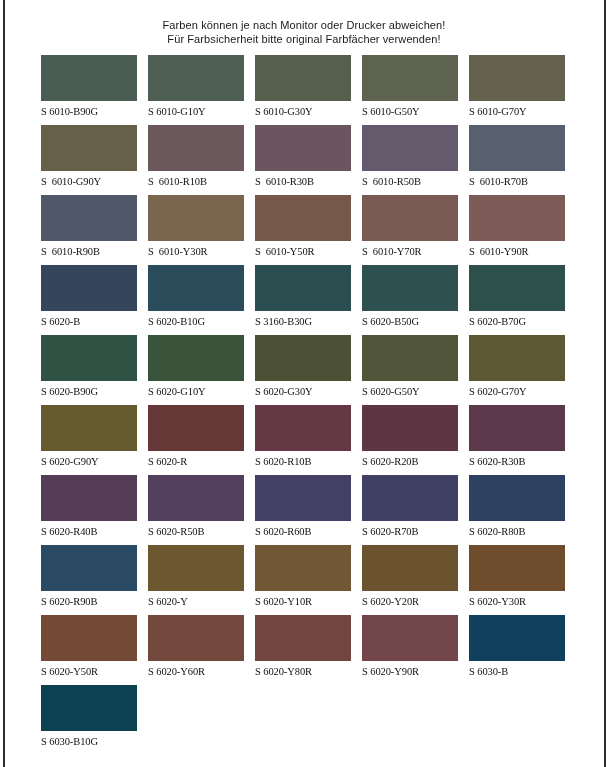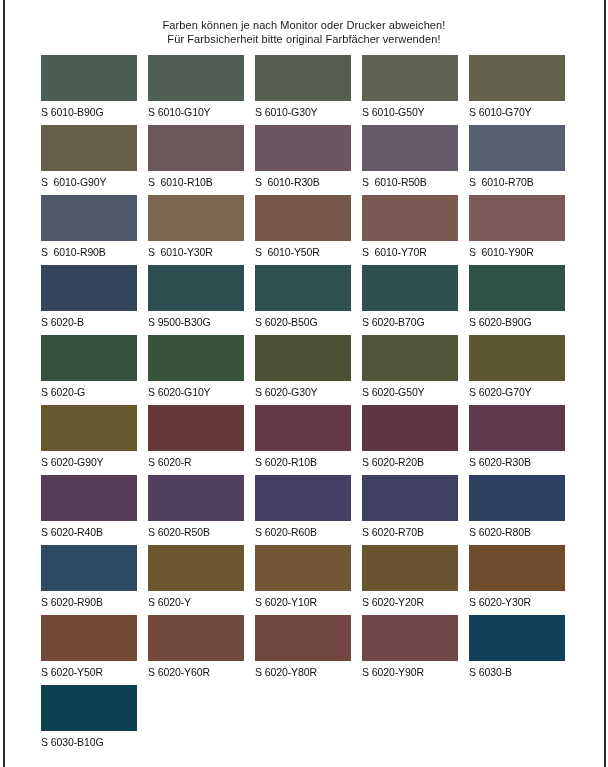--- a/index.html
+++ b/index.html
@@ -54,20 +54,21 @@
     width: 526px;
     display: grid;
     grid-template-columns: repeat(5, 96px);
     column-gap: 11px;
     row-gap: 0;
   }
   .cell {
     width: 96px;
     height: 70px;
     position: relative;
+    font-family: Liberation Serif, serif;
   }
   .chip {
     width: 96px;
     height: 46px;
     display: block;
   }
   .chip-label {
     display: block;
     margin-top: 5px;
     font-size: 10.5px;
@@ -146,40 +147,40 @@
       </div>
       <div class="cell">
         <span class="chip" style="background: rgb(124, 91, 88);"></span>
         <span class="chip-label">S  6010-Y90R</span>
       </div>
       <div class="cell">
         <span class="chip" style="background: rgb(52, 69, 92);"></span>
         <span class="chip-label">S 6020-B</span>
       </div>
       <div class="cell">
+        <span class="chip" style="background: rgb(43, 76, 90);"></span>
+        <span class="chip-label">S 6020-B10G</span>
+      </div>
+      <div class="cell">
         <span class="chip" style="background: rgb(44, 78, 81);"></span>
-        <span class="chip-label">S 9500-B30G</span>
+        <span class="chip-label">S 3160-B30G</span>
       </div>
       <div class="cell">
         <span class="chip" style="background: rgb(46, 80, 81);"></span>
         <span class="chip-label">S 6020-B50G</span>
       </div>
       <div class="cell">
         <span class="chip" style="background: rgb(46, 80, 77);"></span>
         <span class="chip-label">S 6020-B70G</span>
       </div>
       <div class="cell">
         <span class="chip" style="background: rgb(47, 82, 69);"></span>
         <span class="chip-label">S 6020-B90G</span>
       </div>
       <div class="cell">
-        <span class="chip" style="background: rgb(51, 81, 62);"></span>
-        <span class="chip-label">S 6020-G</span>
-      </div>
-      <div class="cell">
         <span class="chip" style="background: rgb(58, 84, 60);"></span>
         <span class="chip-label">S 6020-G10Y</span>
       </div>
       <div class="cell">
         <span class="chip" style="background: rgb(76, 81, 54);"></span>
         <span class="chip-label">S 6020-G30Y</span>
       </div>
       <div class="cell">
         <span class="chip" style="background: rgb(81, 85, 58);"></span>
         <span class="chip-label">S 6020-G50Y</span>

